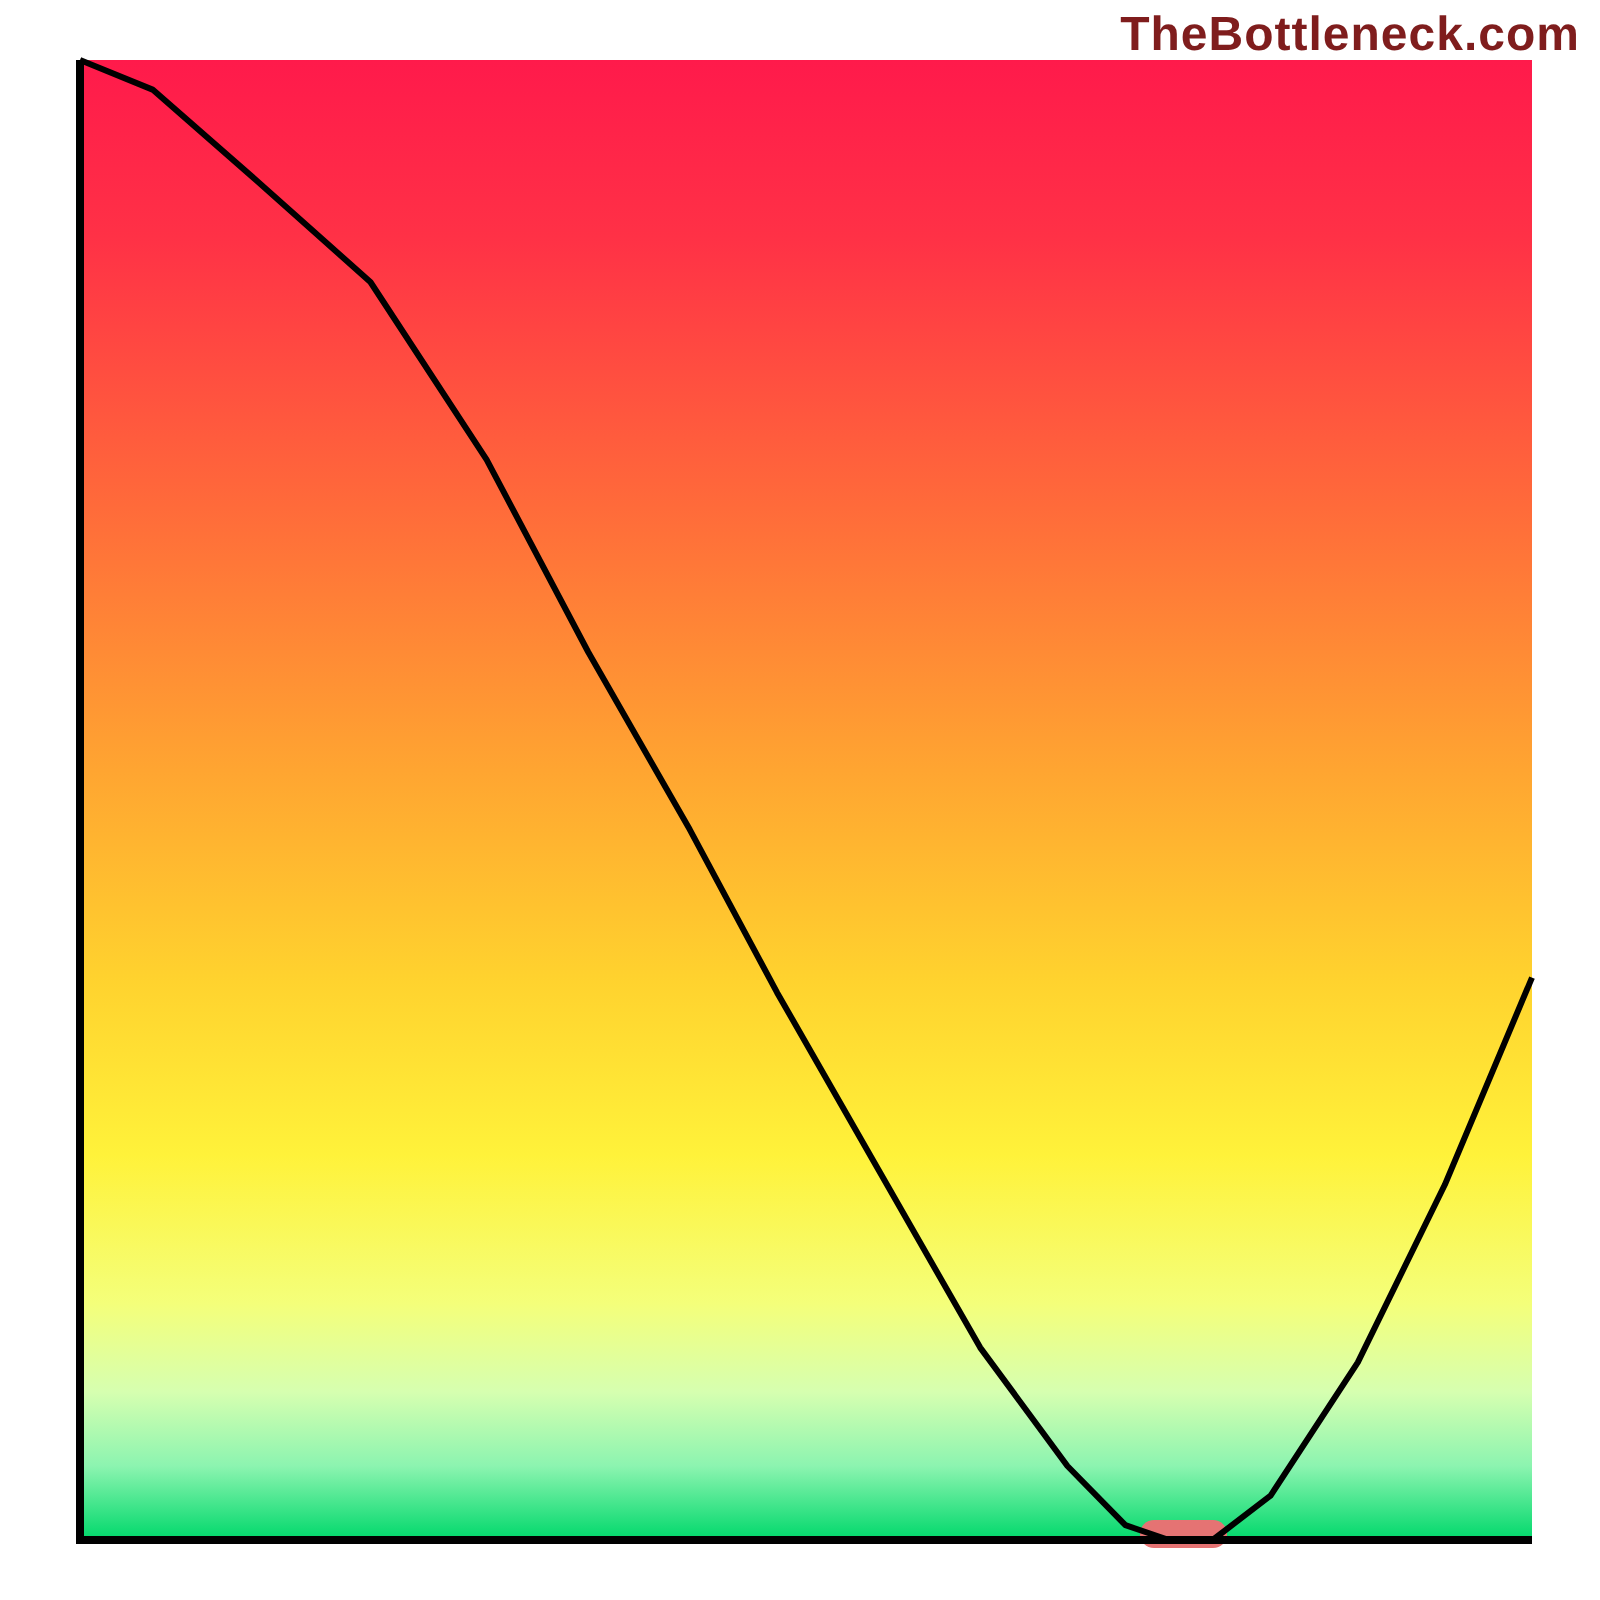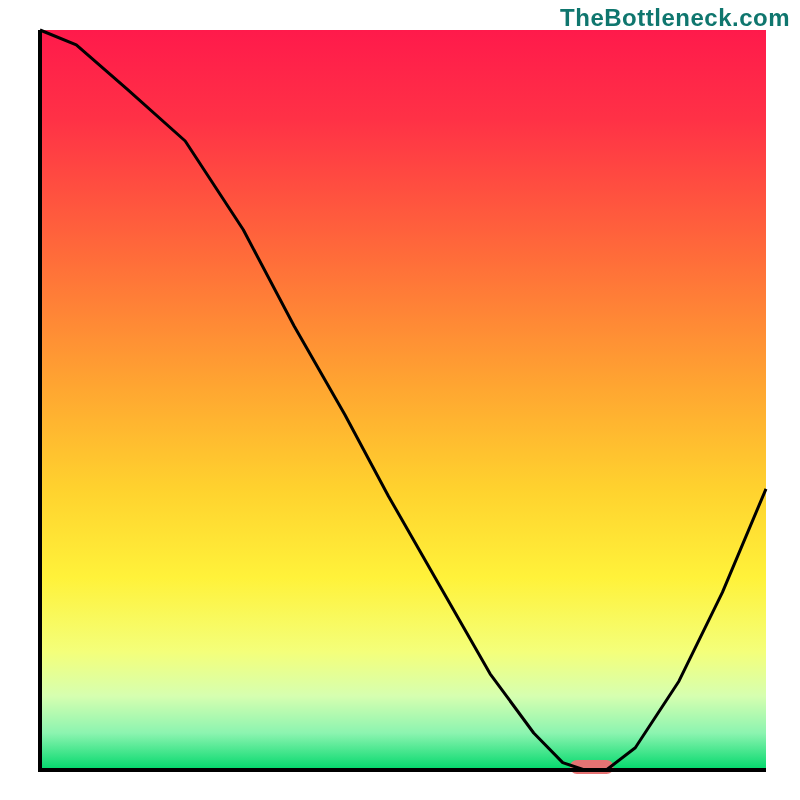--- a/index.html
+++ b/index.html
@@ -15,21 +15,21 @@
     position: relative;
     width: 800px;
     height: 800px;
   }
   .watermark {
     position: absolute;
     top: 4px;
     right: 10px;
     font-size: 24px;
     font-weight: 600;
-    color: #0f766e;
+    color: #7f1d1d;
     letter-spacing: 0.5px;
     z-index: 5;
   }
   svg {
     position: absolute;
     top: 0;
     left: 0;
   }
 </style>
 </head>

